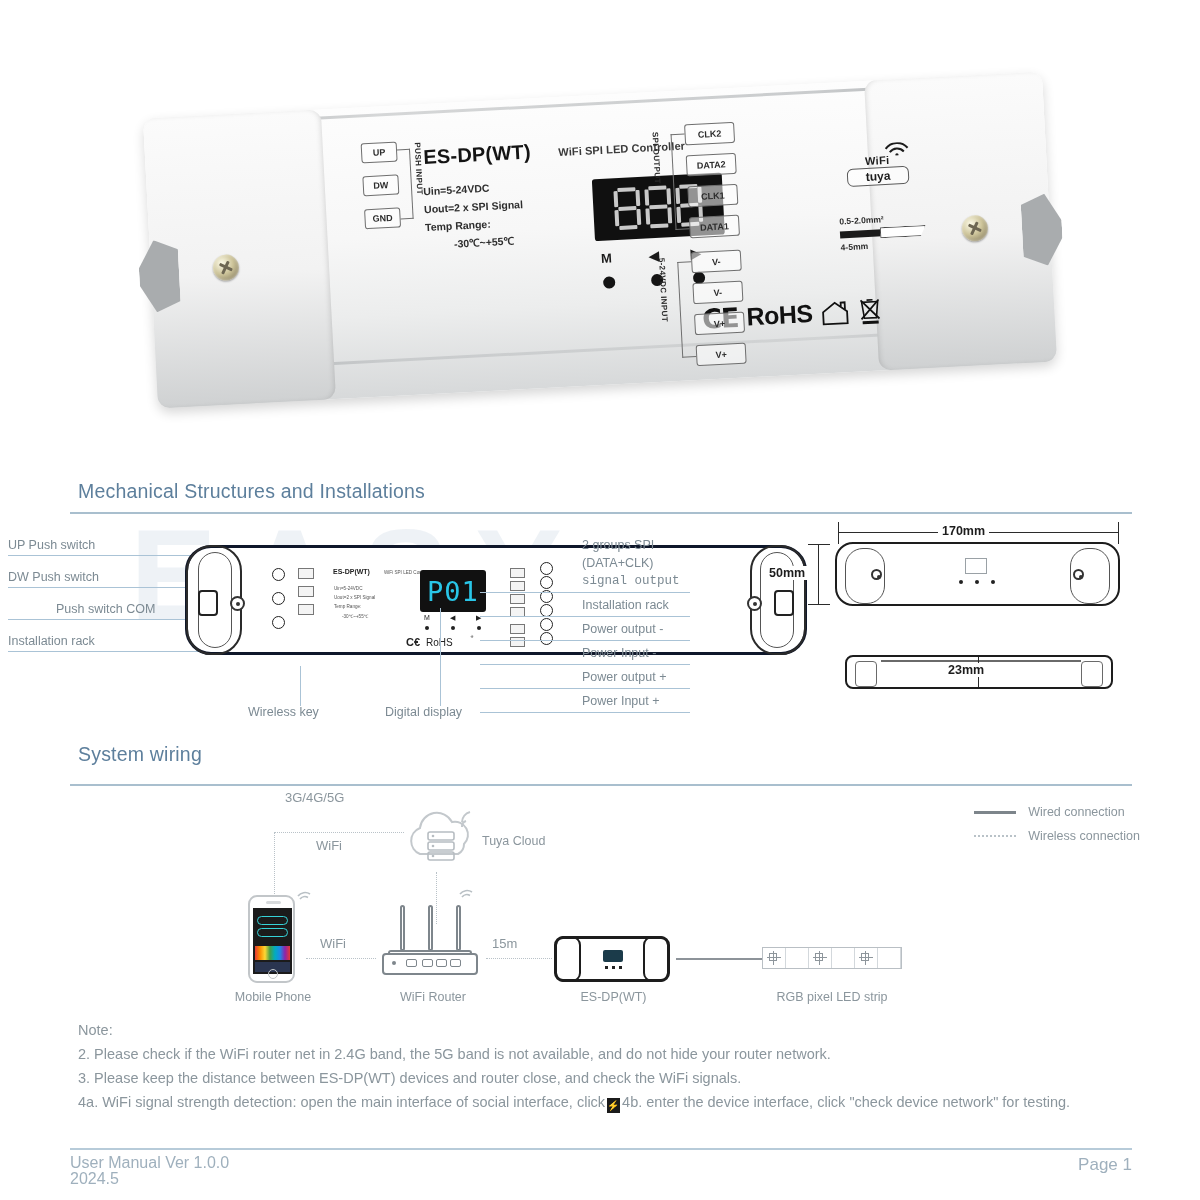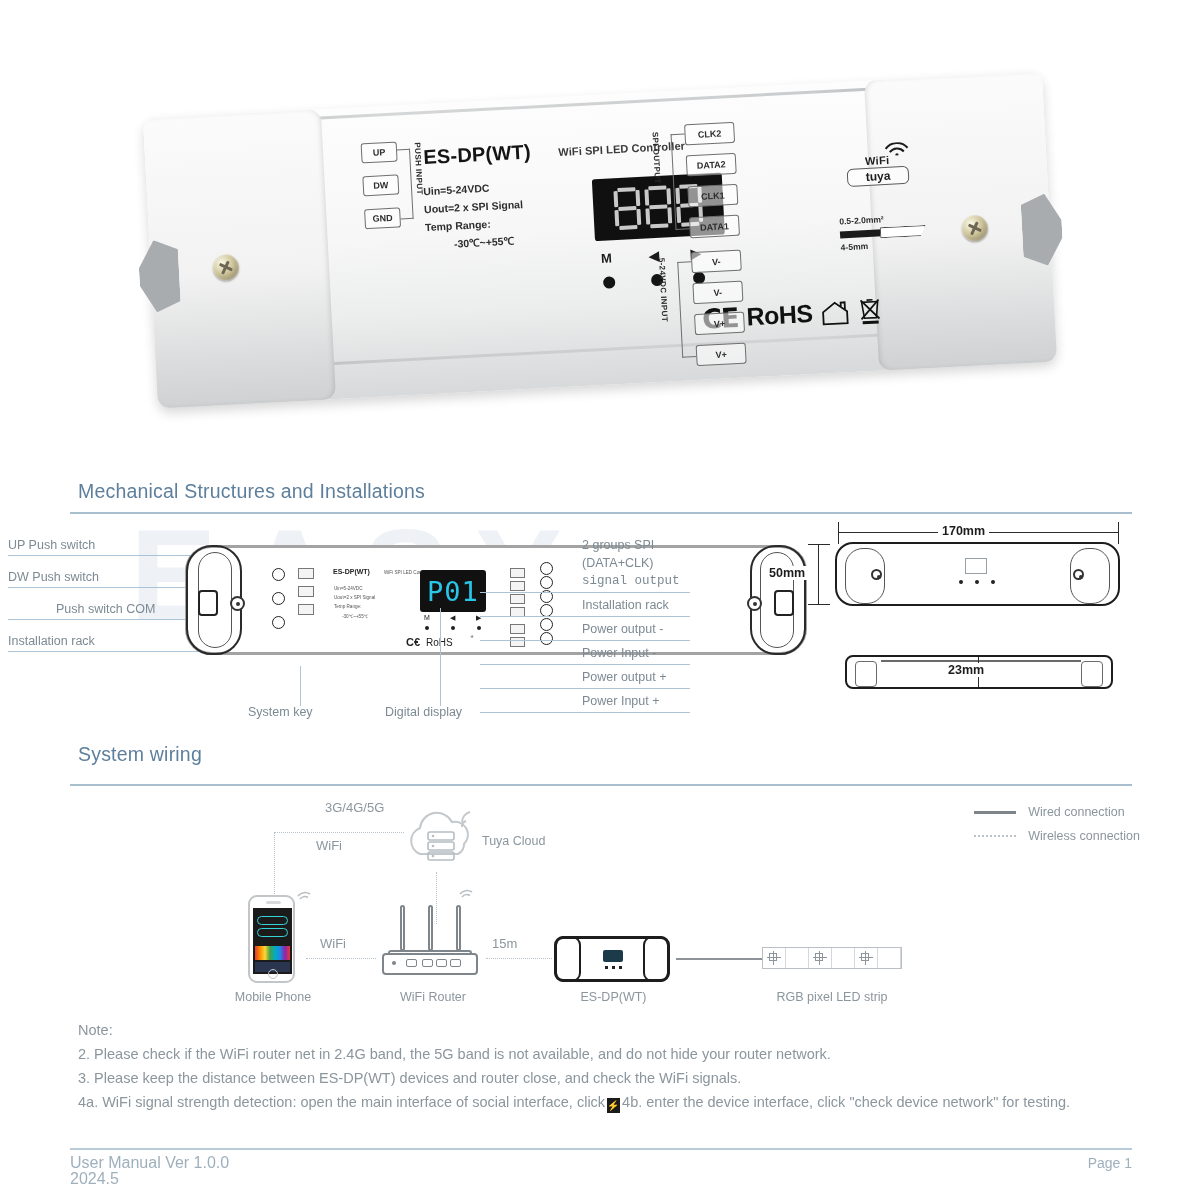--- a/index.html
+++ b/index.html
@@ -120,21 +120,21 @@
 
   
   #mech { position:absolute; left:0; top:470px; width:1200px; height:265px;}
   .lbl{
     position:absolute; font-size:12.5px; color:#7c8a93; white-space:nowrap;
   }
   .leader{ position:absolute; background:#aac3d6; height:1px; }
 
   .mech-dev{
     position:absolute; left:185px; top:75px; width:622px; height:110px;
-    border:3px solid #a3a3a3; border-radius:26px; background:#fff;
+    border:3px solid #0f172a; border-radius:26px; background:#fff;
   }
   .mech-arc{
     position:absolute; top:-3px; width:56px; height:110px; border:2px solid #2a2a2a;
     border-radius:26px; background:transparent;
   }
   .mech-arc2{ position:absolute; top:4px; width:34px; height:96px; border:1px solid #555; border-radius:18px;}
   .mech-rack{
     position:absolute; width:20px; height:26px; border:2px solid #222; border-radius:4px; background:#fff;
   }
   .mech-screw{ position:absolute; width:15px; height:15px; border-radius:50%; border:2px solid #333; background:#fff;}
@@ -223,21 +223,21 @@
   .inline-icon{
     display:inline-block; width:13px; height:15px; background:#1b1b1b; color:#fff;
     font-size:10px; font-weight:bold; text-align:center; line-height:15px;
     vertical-align:-2px; margin:0 2px;
   }
 
   
   #footer{ position:absolute; left:70px; top:1148px; width:1062px;}
   .foot-rule{ height:2px; background:#b7cbd9;}
   .foot-left{ position:absolute; left:0; top:7px; font-size:16px; color:#9fb0bd; line-height:16px;}
-  .foot-right{ position:absolute; right:0; top:7px; font-size:14px; color:#9fb0bd;}
+  .foot-right{ position:absolute; right:0; top:7px; font-size:17px; color:#9fb0bd;}
 </style>
 </head>
 <body>
 
 <div id="product-photo">
   <div class="pp-body">
     <div class="pp-topedge"></div>
     <div class="pp-botedge"></div>
 
     <div class="pp-endcap left"></div>
@@ -425,21 +425,21 @@
     <div class="mini-box" style="left:322px; top:89px; width:15px; height:10px;"></div>
 
     <div class="mini-term" style="left:352px; top:14px;"></div>
     <div class="mini-term" style="left:352px; top:28px;"></div>
     <div class="mini-term" style="left:352px; top:42px;"></div>
     <div class="mini-term" style="left:352px; top:56px;"></div>
     <div class="mini-term" style="left:352px; top:70px;"></div>
     <div class="mini-term" style="left:352px; top:84px;"></div>
   </div>
 
-  <div class="lbl" style="left:248px; top:235px;">System key</div>
+  <div class="lbl" style="left:248px; top:235px;">Wireless key</div>
   <div class="leader" style="left:300px; top:196px; width:1px; height:40px; background:#aac3d6;"></div>
   <div class="lbl" style="left:385px; top:235px;">Digital display</div>
   <div class="leader" style="left:440px; top:138px; width:1px; height:98px; background:#aac3d6;"></div>
 
   <div class="lbl" style="left:582px; top:68px;">2 groups SPI</div>
   <div class="lbl" style="left:582px; top:86px;">(DATA+CLK)</div>
   <div class="lbl" style="left:582px; top:104px;font-family:Liberation Mono, monospace;">signal output</div>
   <div class="leader" style="left:480px; top:122px; width:210px;"></div>
   <div class="lbl" style="left:582px; top:128px;">Installation rack</div>
   <div class="leader" style="left:480px; top:146px; width:210px;"></div>
@@ -496,21 +496,21 @@
     <rect x="28" y="34" width="26" height="8" rx="2" fill="none" stroke="#b7bdc2" stroke-width="1.6"></rect>
     <rect x="28" y="44" width="26" height="8" rx="2" fill="none" stroke="#b7bdc2" stroke-width="1.6"></rect>
     <circle cx="33" cy="28" r="1.3" fill="#b7bdc2"></circle>
       <circle cx="33" cy="38" r="1.3" fill="#b7bdc2"></circle>
       <circle cx="33" cy="48" r="1.3" fill="#b7bdc2"></circle>
     <path d="M62 14 A11 11 0 0 1 70 4" stroke="#c3c8cc" stroke-width="2" fill="none"></path>
     <path d="M62 19 A6 6 0 0 1 66 13" stroke="#c3c8cc" stroke-width="2" fill="none"></path>
   </svg>
   <div class="w-lbl" style="left:482px; top:84px;">Tuya Cloud</div>
 
-  <div class="w-net" style="left:285px; top:50px;margin-left:40px;">3G/4G/5G</div>
+  <div class="w-net" style="left:285px; top:40px;">3G/4G/5G</div>
   <div class="w-net" style="left:316px; top:88px;">WiFi</div>
   <div class="dashline" style="left:274px; top:82px; width:130px;"></div>
   <div class="dashline v" style="left:274px; top:82px; height:62px;"></div>
   <div class="dashline v" style="left:436px; top:122px; height:52px;"></div>
 
   <div class="phone" style="left:248px; top:145px;">
     <div class="phone-ear"></div>
     <div class="phone-screen">
       <div class="ps-line" style="top:8px;"></div>
       <div class="ps-line" style="top:20px;"></div>

